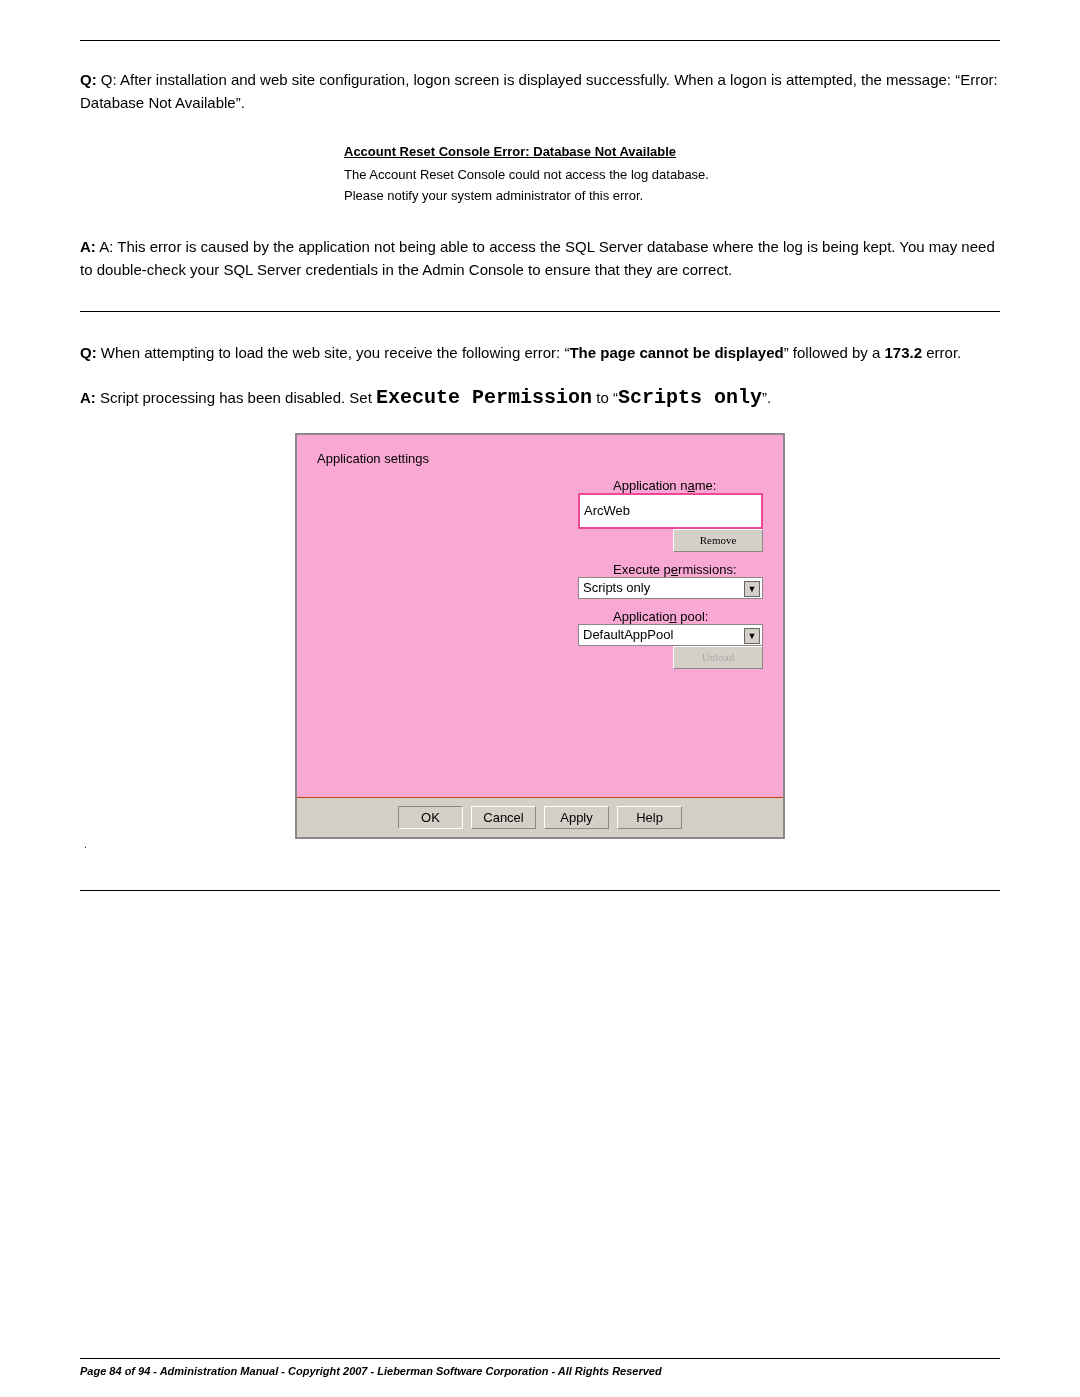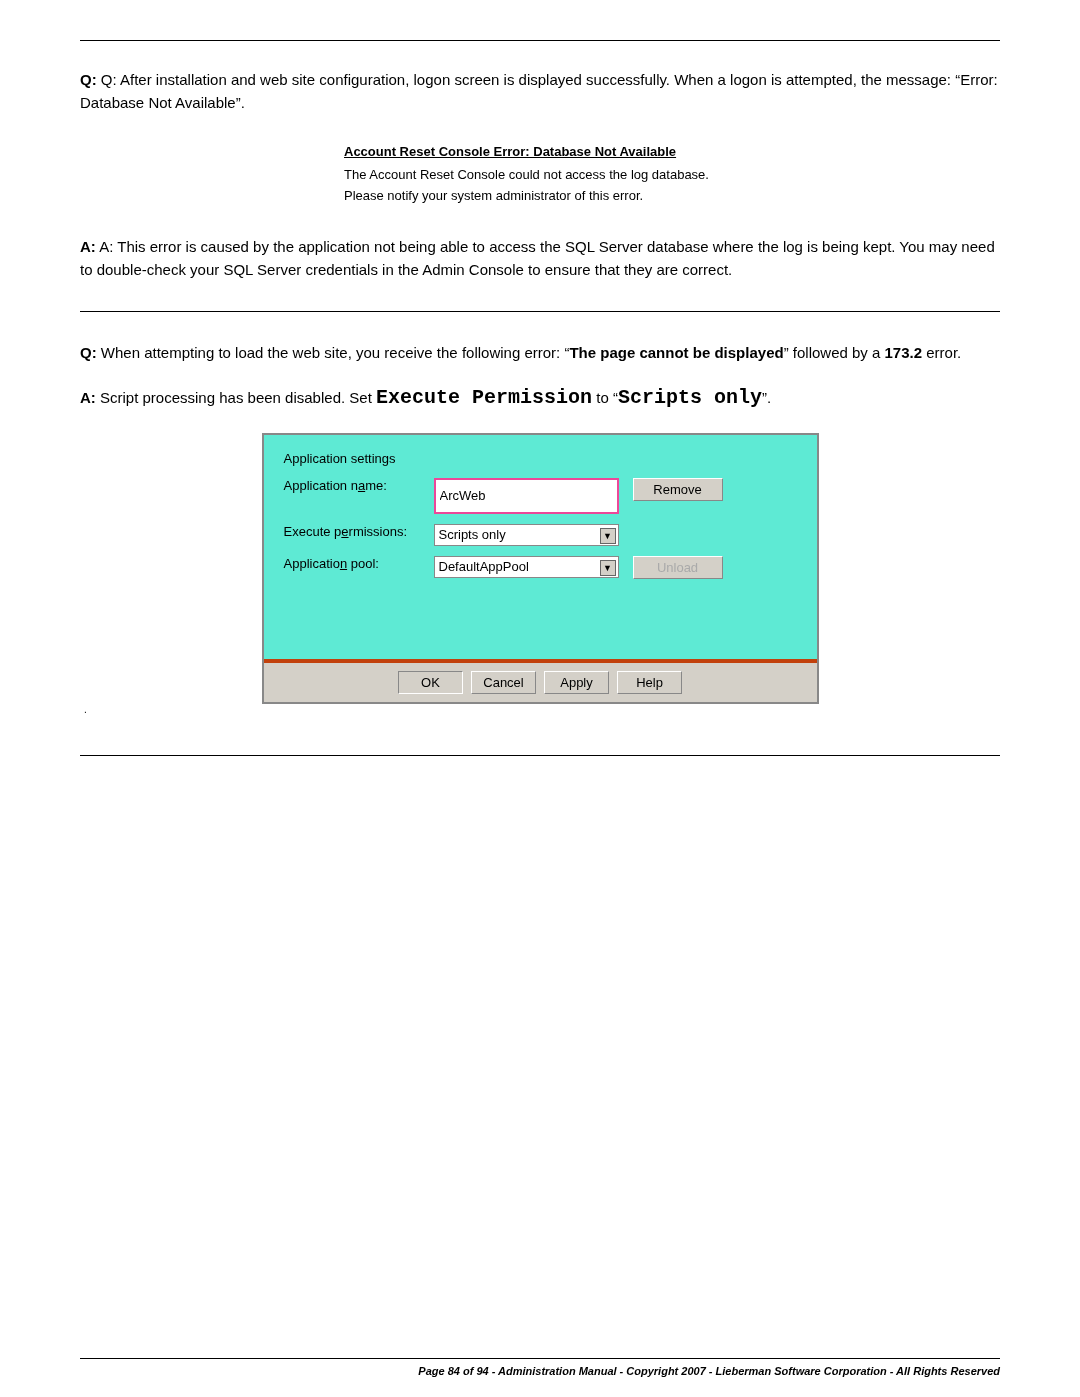--- a/index.html
+++ b/index.html
@@ -72,42 +72,43 @@
 
     .code-inline {
       font-family: 'Courier New', Courier, monospace;
       font-size: 20px;
       font-weight: bold;
     }
 
     
     .dialog-container {
       margin: 0 auto;
-      width: 557px;
+      width: 490px;
       border: 2px solid #888;
-      background: #5eead4;
+      background: #f9a8d4;
       font-family: Arial, Helvetica, sans-serif;
       font-size: 13px;
     }
 
     .dialog-inner {
       padding: 16px 20px 10px 20px;
     }
 
     .dialog-section-title {
       font-size: 13px;
       font-weight: normal;
       margin-bottom: 12px;
       color: #000;
     }
 
     .dialog-row {
       display: flex;
-      align-items: flex-start;
+      align-items: flex-end;
       margin-bottom: 10px;
+      flex-direction: column;
     }
 
     .dialog-label {
       width: 150px;
       font-size: 13px;
       color: #000;
     }
 
     .dialog-label u { text-decoration: underline; }
 
@@ -152,42 +153,44 @@
     }
 
     .dialog-button-right {
       margin-left: 14px;
       width: 90px;
       height: 23px;
       background: #d4d0c8;
       border: 1px solid #888;
       border-top-color: #fff;
       border-left-color: #fff;
-      font-size: 13px;
+      font-size: 11px;
       display: flex;
       align-items: center;
       justify-content: center;
       cursor: pointer;
+      font-family: Liberation Serif, serif;
     }
 
     .dialog-button-right.disabled {
       color: #aaa;
     }
 
     .dialog-spacer {
       height: 60px;
     }
 
     .dialog-footer {
       background: #d4d0c8;
-      border-top: 4px solid #c2410c;
+      border-top: 1px solid #c2410c;
       padding: 8px 16px;
       display: flex;
       justify-content: center;
       gap: 8px;
+      margin-top: 48px;
     }
 
     .dialog-footer-btn {
       width: 65px;
       height: 23px;
       background: #d4d0c8;
       border: 1.5px solid #888;
       border-top-color: #fff;
       border-left-color: #fff;
       font-size: 13px;
@@ -207,21 +210,21 @@
     .page-footer {
       position: absolute;
       bottom: 20px;
       left: 80px;
       right: 80px;
       border-top: 1.5px solid #000;
       padding-top: 6px;
       font-size: 11px;
       font-style: italic;
       font-weight: bold;
-      text-align: right;
+      text-align: left;
       color: #000;
     }
 
     .section2 {
       margin-top: 30px;
     }
 
     .dotmark {
       font-size: 10px;
       margin-left: 4px;

